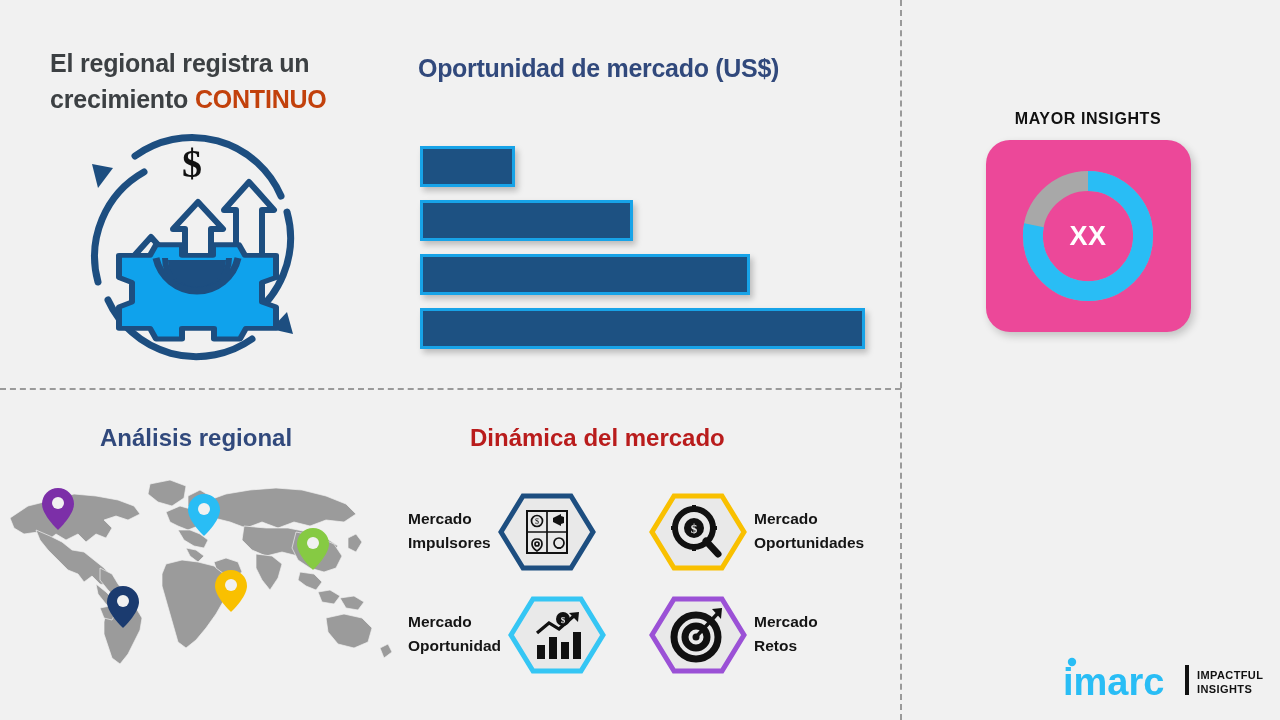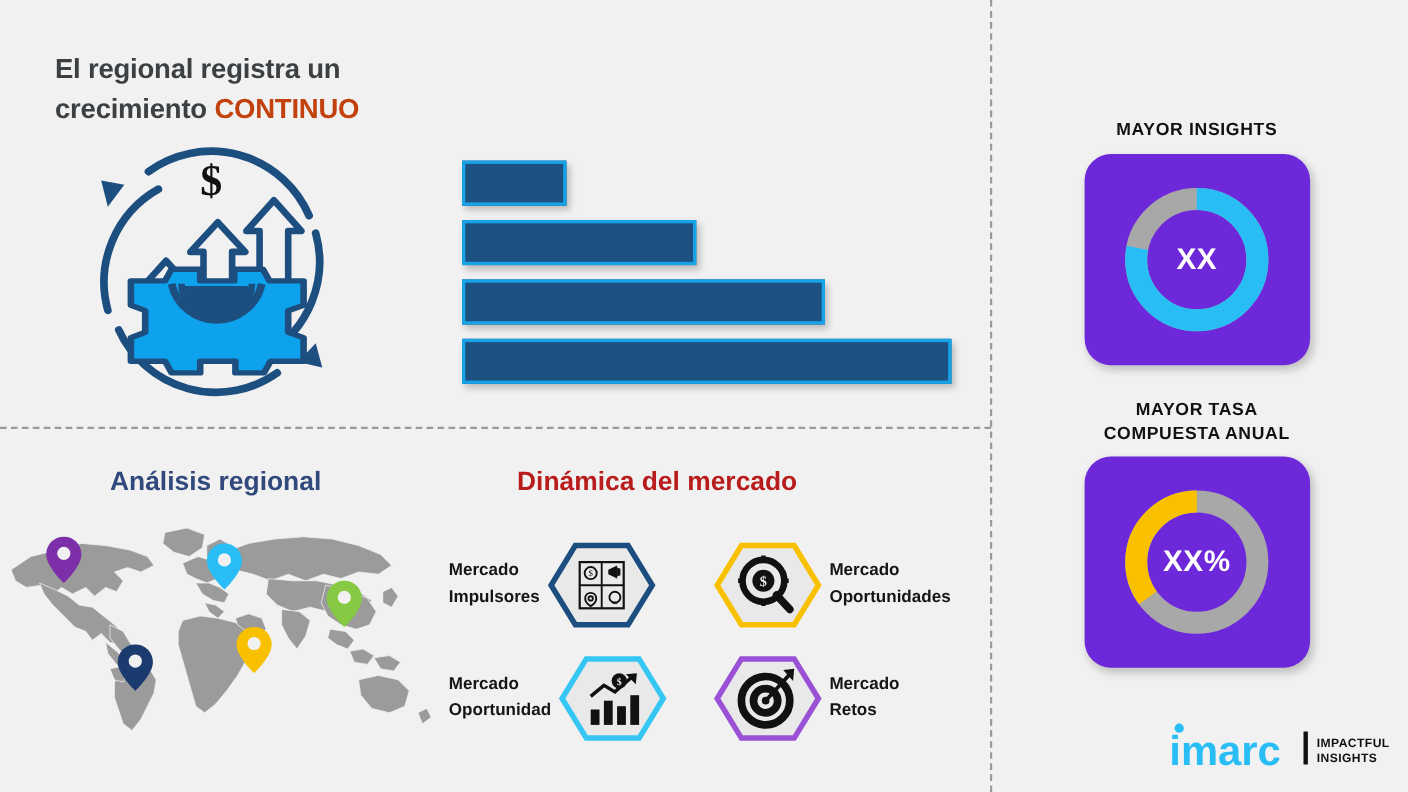--- a/index.html
+++ b/index.html
@@ -59,21 +59,21 @@
 
   
   .kpi { position:absolute; }
   .kpi-title {
     text-align:center; font-size:16px; font-weight:bold;
     color:#111; letter-spacing:0.6px; line-height:1.35;
     width:240px;
   }
   .kpi-card {
     width:205px; height:192px; margin:10px auto 0 auto;
-    background:#6d28d9; border-radius:24px;
+    background:#ec4899; border-radius:24px;
     box-shadow:3px 4px 8px rgba(0,0,0,0.20);
     display:flex; align-items:center; justify-content:center;
     position:relative;
   }
   .kpi-card svg { display:block; }
   .kpi-value {
     position:absolute; left:0; right:0; top:50%;
     transform:translateY(-50%);
     text-align:center; color:#fff; font-weight:bold;
     font-size:27px; letter-spacing:0.5px;
@@ -135,54 +135,41 @@
 
       <path d="M96 128 A29 29 0 0 0 154 128" fill="#1d4e80"></path>
       <path d="M93 126 A31 31 0 0 0 157 126" fill="none" stroke="#1d4e80" stroke-width="6"></path>
 
       <path d="M84 126 A42 42 0 0 0 166 126" fill="none" stroke="#1d4e80" stroke-width="7"></path>
 
       <text x="120" y="45" font-family="Liberation Serif, serif" font-size="40" font-weight="bold" fill="#111" text-anchor="middle">$</text>
     </svg>
   </div>
 
+  <div class="h-opp">Oportunidad de mercado (US$)</div>
   <div class="bars">
     <div class="bar" style="top: 0px; width: 95px; background: rgb(29, 81, 130); border-color: rgb(23, 163, 232);"></div>
     <div class="bar" style="top: 54px; width: 213px; background: rgb(29, 81, 130); border-color: rgb(23, 163, 232);"></div>
     <div class="bar" style="top: 108px; width: 330px; background: rgb(29, 81, 130); border-color: rgb(23, 163, 232);"></div>
     <div class="bar" style="top: 162px; width: 445px; background: rgb(29, 81, 130); border-color: rgb(23, 163, 232);"></div>
   </div>
 
   <div class="kpi" style="left:968px; top:108px;">
     <div class="kpi-title">MAYOR INSIGHTS</div>
     <div class="kpi-card">
       <svg viewBox="0 0 160 160" width="152" height="152">
 
         <circle cx="80" cy="80" r="58" fill="none" stroke="#a8a8a8" stroke-width="21"></circle>
 
         <circle cx="80" cy="80" r="58" fill="none" stroke="#29bdf5" stroke-width="21" stroke-dasharray="284.2513032968045 364.424747816416" stroke-dashoffset="0" transform="rotate(-90 80 80)"></circle>
       </svg>
       <div class="kpi-value">XX</div>
     </div>
   </div>
 
-  <div class="kpi" style="left:968px; top:362px;">
-    <div class="kpi-title">
-      <span>MAYOR TASA</span><br>
-      <span>COMPUESTA ANUAL</span>
-    </div>
-    <div class="kpi-card">
-      <svg viewBox="0 0 160 160" width="152" height="152">
-        <circle cx="80" cy="80" r="58" fill="none" stroke="#a8a8a8" stroke-width="21"></circle>
-
-        <circle cx="80" cy="80" r="58" fill="none" stroke="#f9c000" stroke-width="21" stroke-dasharray="127.54866173574561 364.424747816416" stroke-dashoffset="0" transform="rotate(-90 80 80) scale(1,-1) translate(0,-160)"></circle>
-      </svg>
-      <div class="kpi-value">XX%</div>
-    </div>
-  </div>
 
   <div class="h-region">Análisis regional</div>
 
   <div class="map">
     <svg viewBox="0 0 400 200" width="400" height="200">
       <g fill="#9b9b9b" stroke="#f1f1f1" stroke-width="0.7">
 
         <path d="M10 46 L28 34 L52 28 L74 22 L96 24 L118 28 L134 34 L140 42
                  L128 48 L116 44 L104 48 L112 56 L106 66 L96 62 L86 70
                  L78 62 L66 68 L56 62 L46 70 L38 60 L24 62 L14 56 Z"></path>

